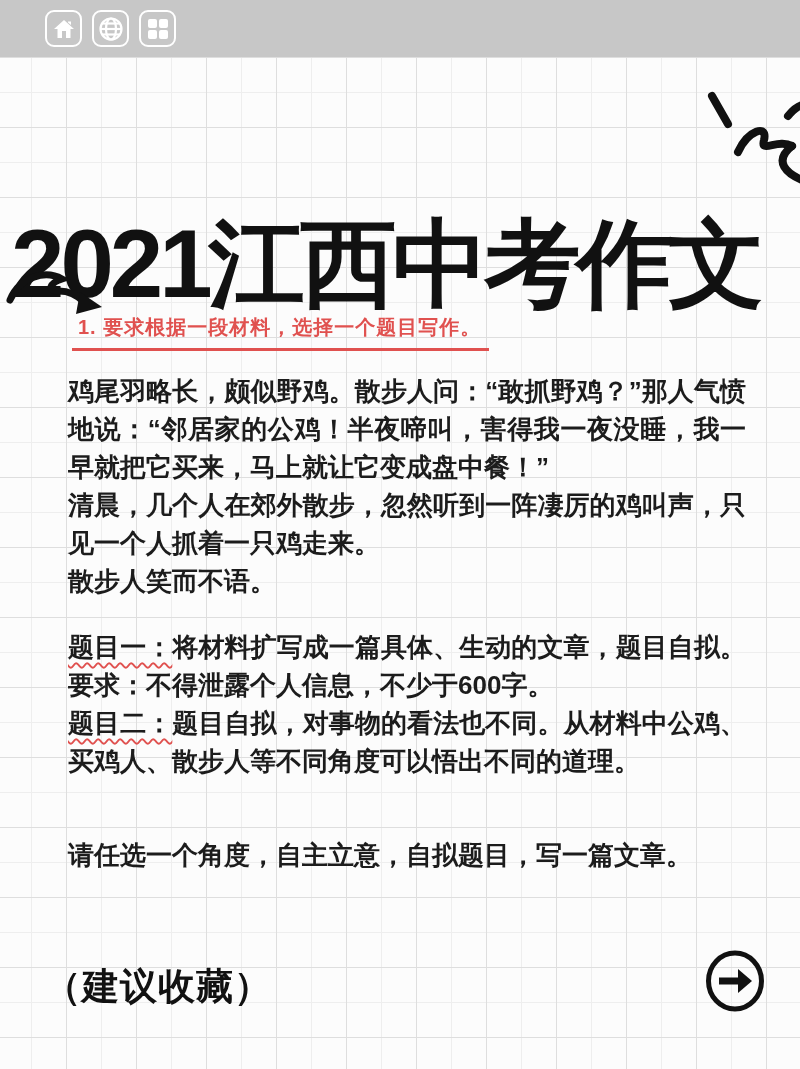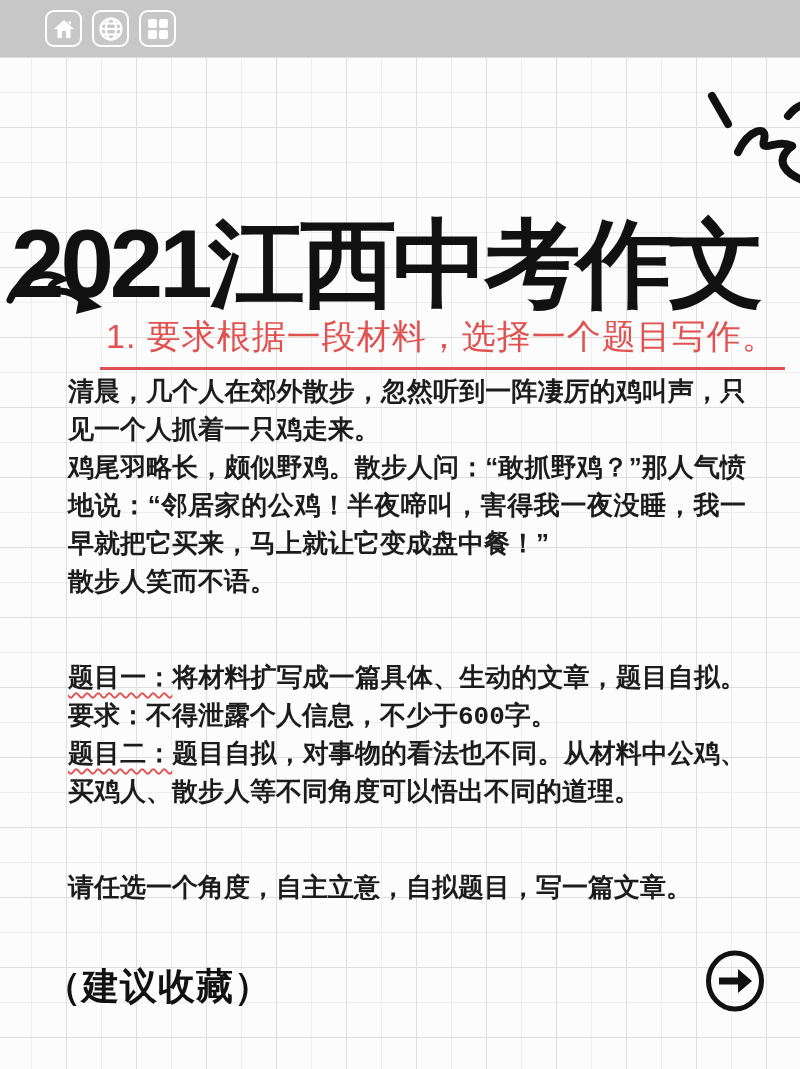--- a/index.html
+++ b/index.html
@@ -41,34 +41,33 @@
     position:absolute;left:11px;top:150px;width:780px;
     font-size:96px;line-height:1.05;font-weight:900;
     letter-spacing:-4px;white-space:nowrap;color:#111111;
   }
   
   .doodle-tr{position:absolute;right:0;top:88px;}
   .doodle-left{position:absolute;left:4px;top:266px;}
   
   .section-heading{
     position:absolute;left:72px;top:314px;
-    font-size:34px;font-weight:normal;color:#e0514f;
+    font-size:20px;font-weight:bold;color:#e0514f;
     display:inline-block;padding:0 8px 7px 6px;
     border-bottom:3px solid #e0514f;
     letter-spacing:1px;
-    margin-left:28px;
   }
   
   .body-text{
     position:absolute;left:68px;top:372px;width:678px;
     font-size:26px;line-height:38px;font-weight:600;color:#1c1c1c;
     text-align:justify;
   }
   .body-text p{margin:0;}
-  .topics{margin-top:60px;font-family:Liberation Mono, monospace;}
+  .topics{margin-top:28px;}
   .closing{margin-top:56px;}
   .topic-label{
     text-decoration:underline;
     text-decoration-style:wavy;
     text-decoration-color:#e0514f;
     text-decoration-thickness:2px;
     text-underline-offset:6px;
   }
   
   .footer-note{
@@ -132,22 +131,22 @@
   <span class="doodle-left">
     <svg width="104" height="52" viewBox="0 0 104 52" fill="none">
       <path d="M6 34 C 16 10, 42 4, 58 13 C 46 17, 42 25, 55 25 C 66 25, 74 30, 80 36" stroke="#111111" stroke-width="7" stroke-linecap="round"></path>
       <polygon points="76,26 98,41 72,48" fill="#111111"></polygon>
     </svg>
   </span>
 
   <div class="section-heading">1. 要求根据一段材料，选择一个题目写作。</div>
 
   <div class="body-text">
+    <p>鸡尾羽略长，颇似野鸡。散步人问：“敢抓野鸡？”那人气愤地说：“邻居家的公鸡！半夜啼叫，害得我一夜没睡，我一早就把它买来，马上就让它变成盘中餐！”</p>
     <p>清晨，几个人在郊外散步，忽然听到一阵凄厉的鸡叫声，只见一个人抓着一只鸡走来。</p>
-    <p>鸡尾羽略长，颇似野鸡。散步人问：“敢抓野鸡？”那人气愤地说：“邻居家的公鸡！半夜啼叫，害得我一夜没睡，我一早就把它买来，马上就让它变成盘中餐！”</p>
     <p>散步人笑而不语。</p>
 
     <div class="topics">
       <p><span class="topic-label">题目一：</span><span>将材料扩写成一篇具体、生动的文章，题目自拟。要求：不得泄露个人信息，不少于600字。</span></p>
       <p><span class="topic-label">题目二：</span><span>题目自拟，对事物的看法也不同。从材料中公鸡、买鸡人、散步人等不同角度可以悟出不同的道理。</span></p>
     </div>
 
     <div class="closing">
       <p>请任选一个角度，自主立意，自拟题目，写一篇文章。</p>
     </div>

